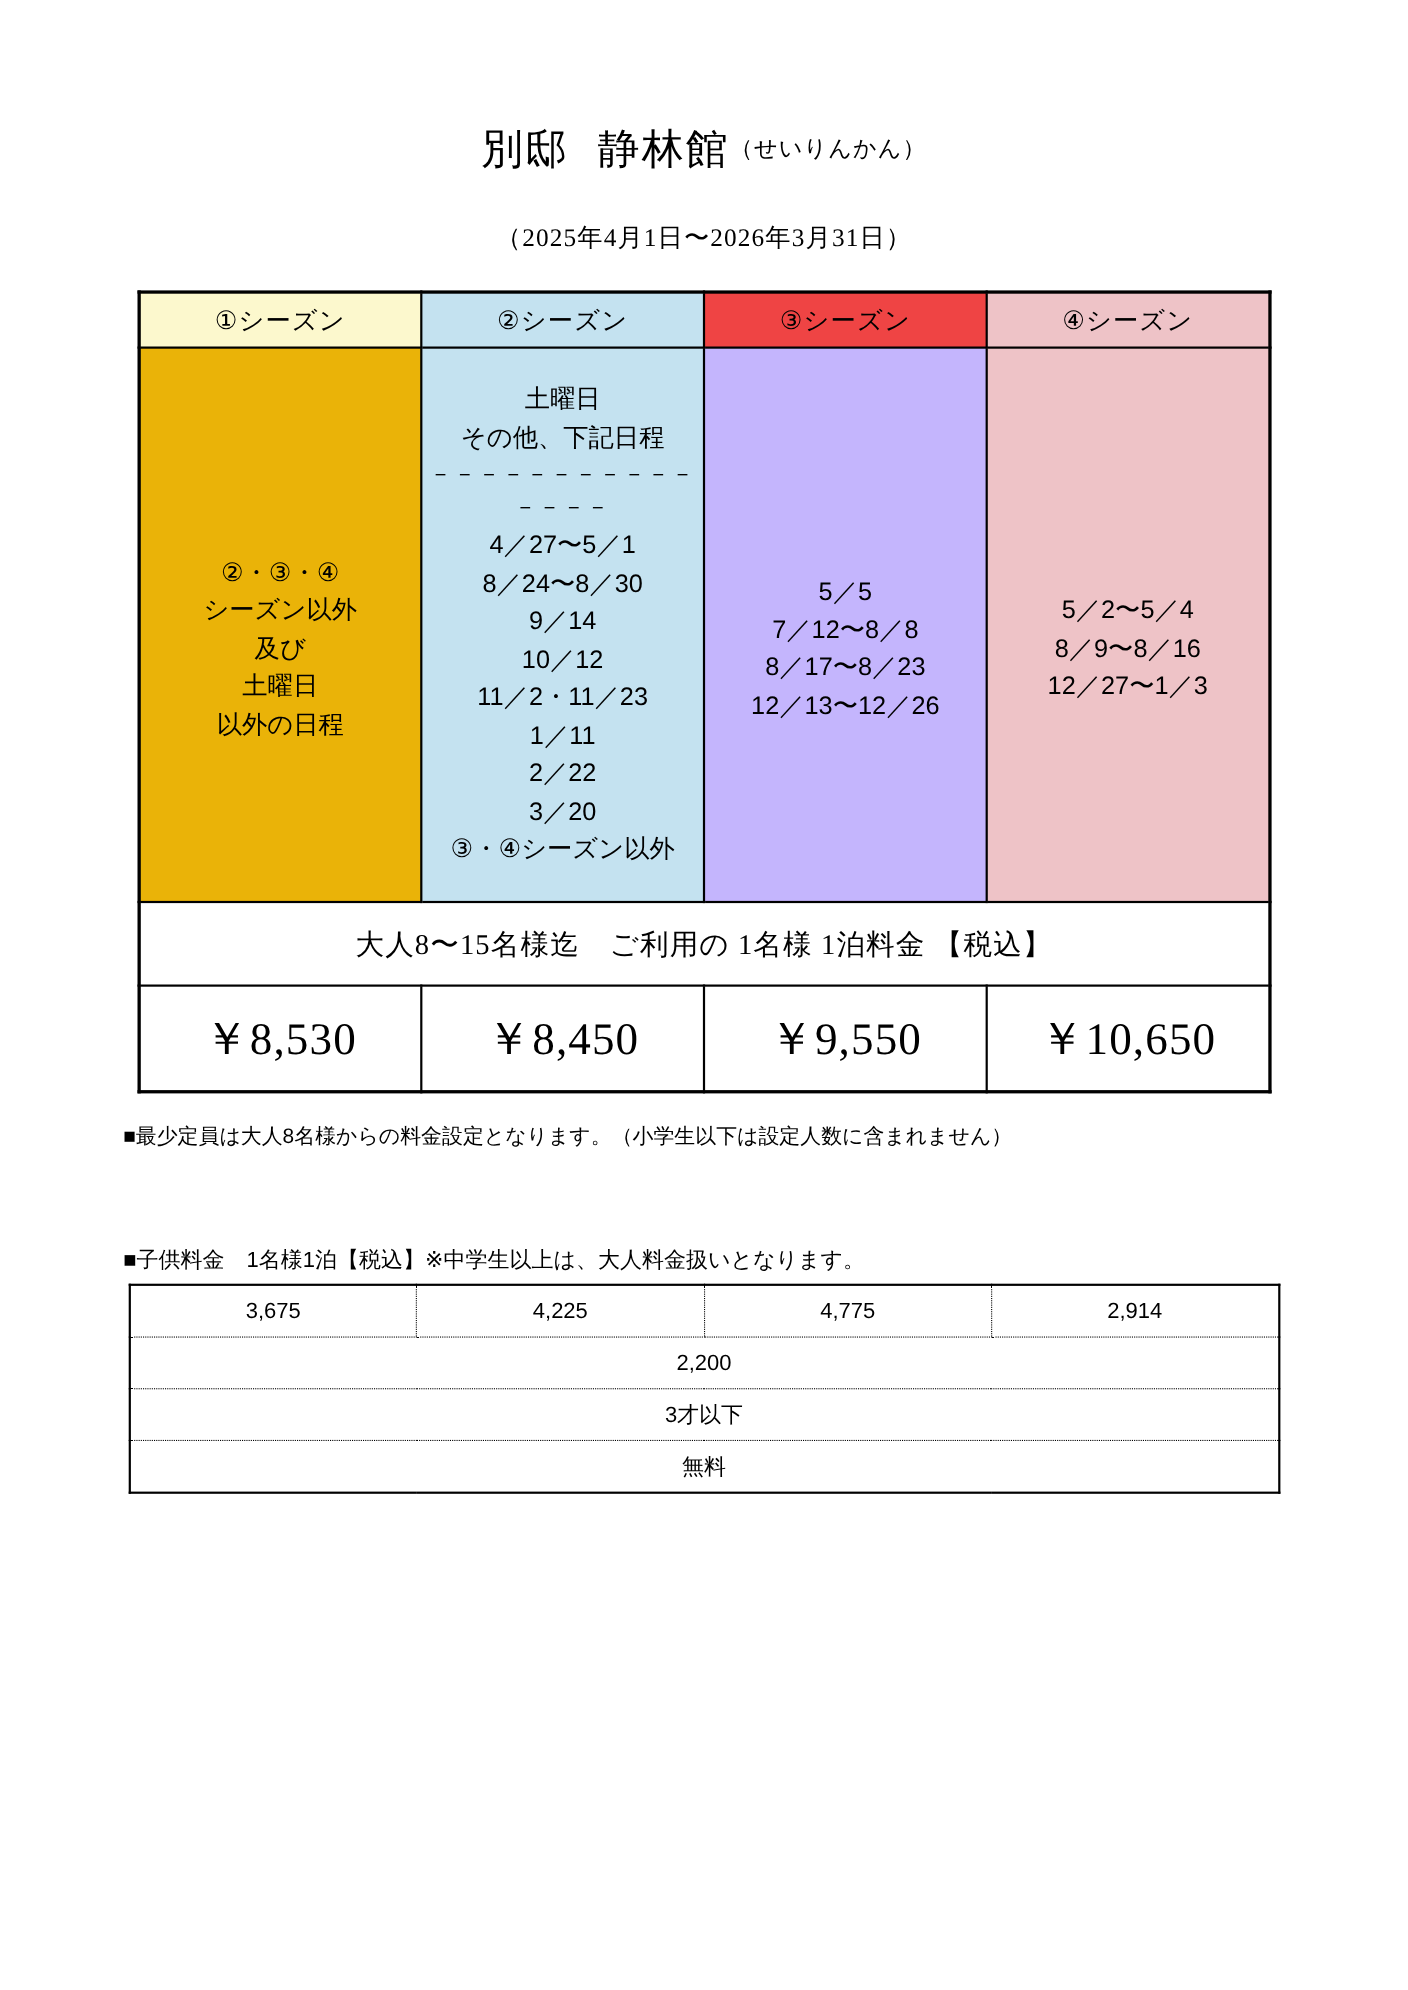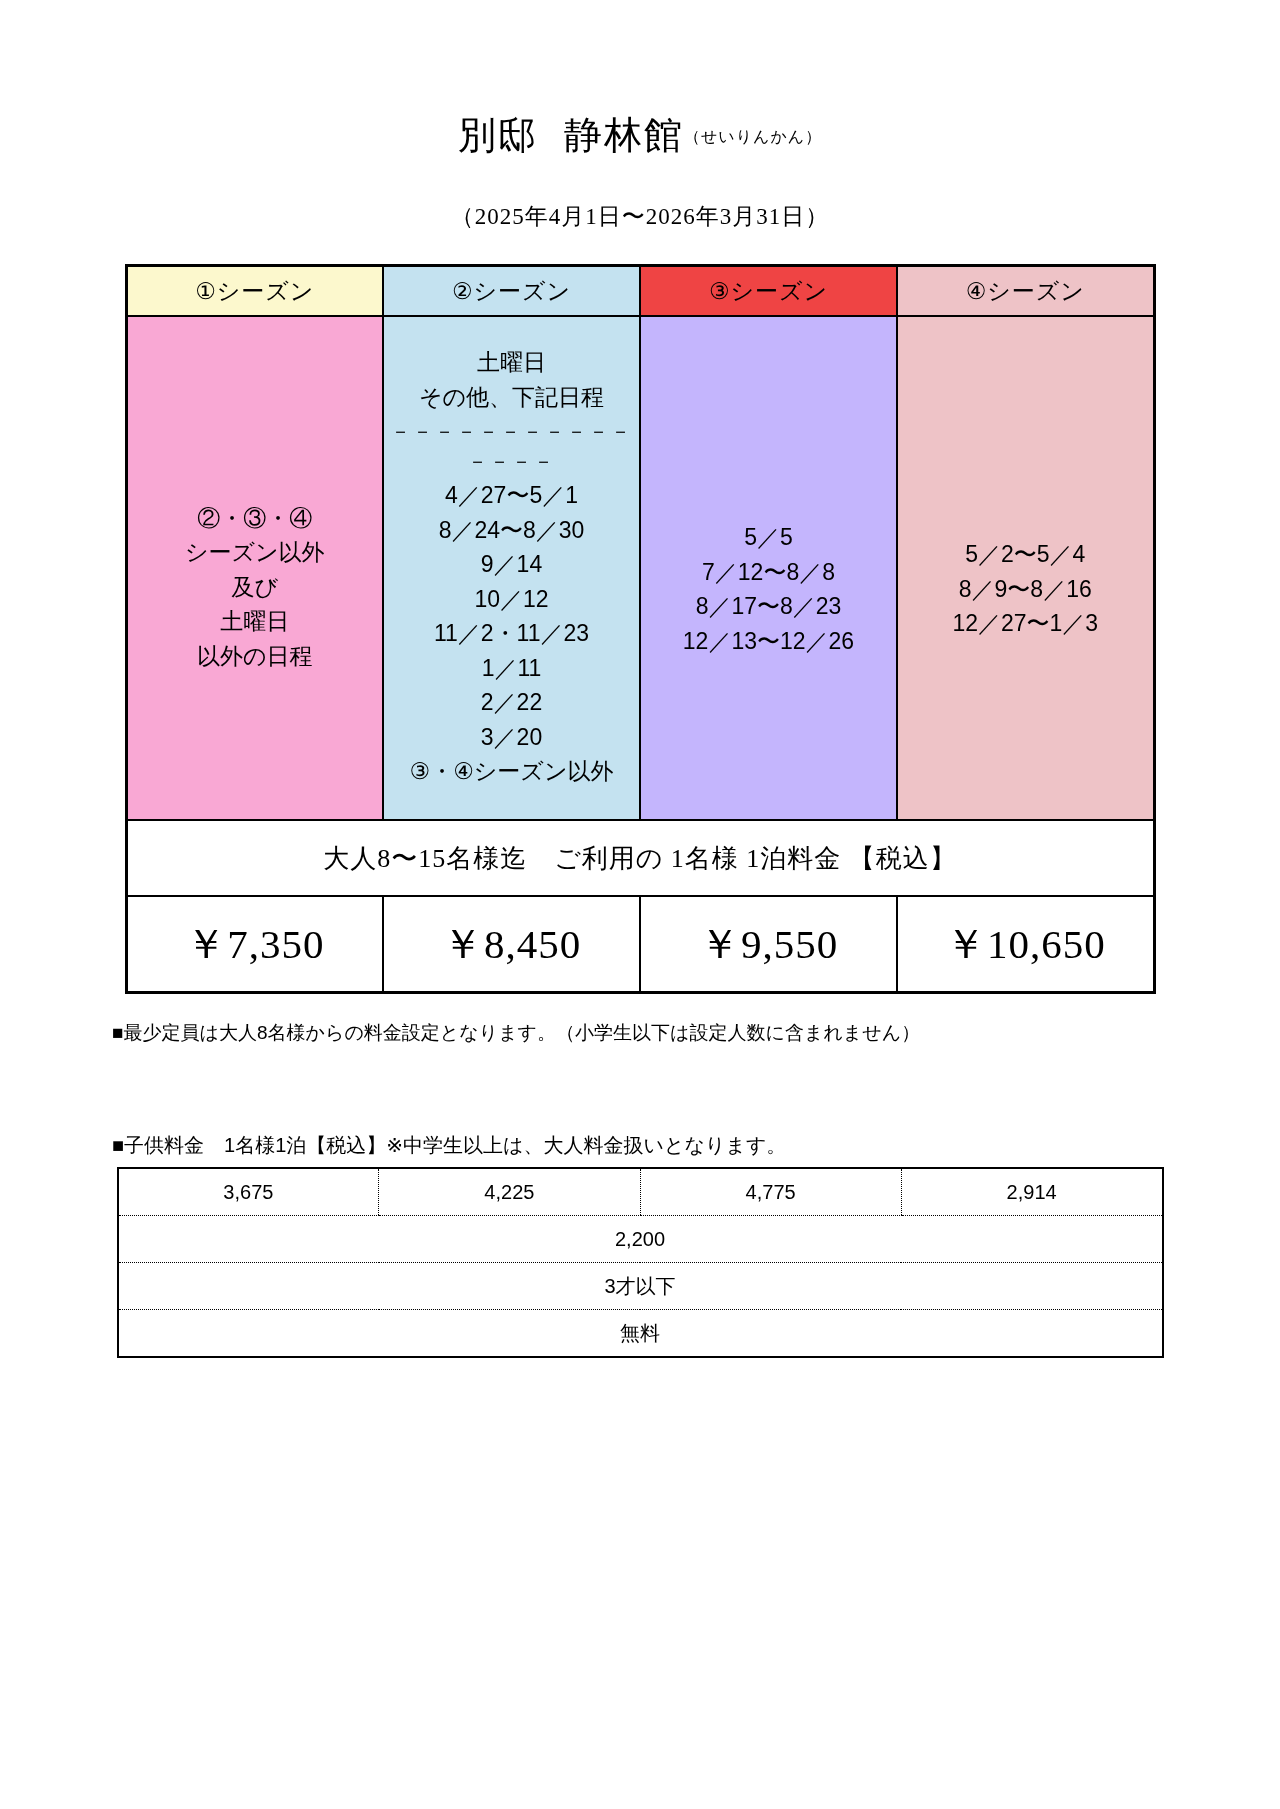--- a/index.html
+++ b/index.html
@@ -31,21 +31,21 @@
     font-size: 38px;
     letter-spacing: 2px;
     font-weight: 400;
     display: inline-block;
   }
   .title-main .spacer {
     display: inline-block;
     width: 26px;
   }
   .title-sub {
-    font-size: 16px;
+    font-size: 21px;
     display: inline-block;
     vertical-align: 6px;
     letter-spacing: 1px;
   }
   .date-range {
     text-align: center;
     font-size: 23px;
     margin-top: 40px;
     letter-spacing: 1px;
   }
@@ -161,21 +161,21 @@
   <div class="season-table-wrap">
     <table class="season">
       <tbody>
         <tr>
           <td class="hdr-cell" id="h0" style="background-color: rgb(252, 248, 205);">①シーズン</td>
           <td class="hdr-cell" id="h1" style="background-color: rgb(196, 226, 240);">②シーズン</td>
           <td class="hdr-cell" id="h2" style="background-color: #ef4444;">③シーズン</td>
           <td class="hdr-cell" id="h3" style="background-color: rgb(238, 195, 199);">④シーズン</td>
         </tr>
         <tr>
-          <td class="body-cell" id="b0" style="background-color: #f9a8d4; font-family: Liberation Mono, monospace;">
+          <td class="body-cell" id="b0" style="background-color: #eab308;">
             <div class="cell-inner cell-top-pad-1">②・③・④
 シーズン以外
 及び
 土曜日
 以外の日程</div>
           </td>
           <td class="body-cell mid" id="b1" style="background-color: rgb(196, 226, 240);">
             <div class="cell-inner cell-top-pad-2">土曜日
 その他、下記日程</div>
             <div class="dash-sep">－－－－－－－－－－－－－－－</div>
@@ -198,21 +198,21 @@
           <td class="body-cell" id="b3" style="background-color: rgb(238, 195, 199);">
             <div class="cell-inner cell-top-pad-4">5／2〜5／4
 8／9〜8／16
 12／27〜1／3</div>
           </td>
         </tr>
         <tr class="notice-row">
           <td colspan="4">大人8〜15名様迄　ご利用の 1名様 1泊料金 【税込】</td>
         </tr>
         <tr class="price-row">
-          <td>￥7,350</td>
+          <td>￥8,530</td>
           <td>￥8,450</td>
           <td>￥9,550</td>
           <td>￥10,650</td>
         </tr>
       </tbody>
     </table>
   </div>
 
   <div class="note-line">■最少定員は大人8名様からの料金設定となります。（小学生以下は設定人数に含まれません）</div>
 

